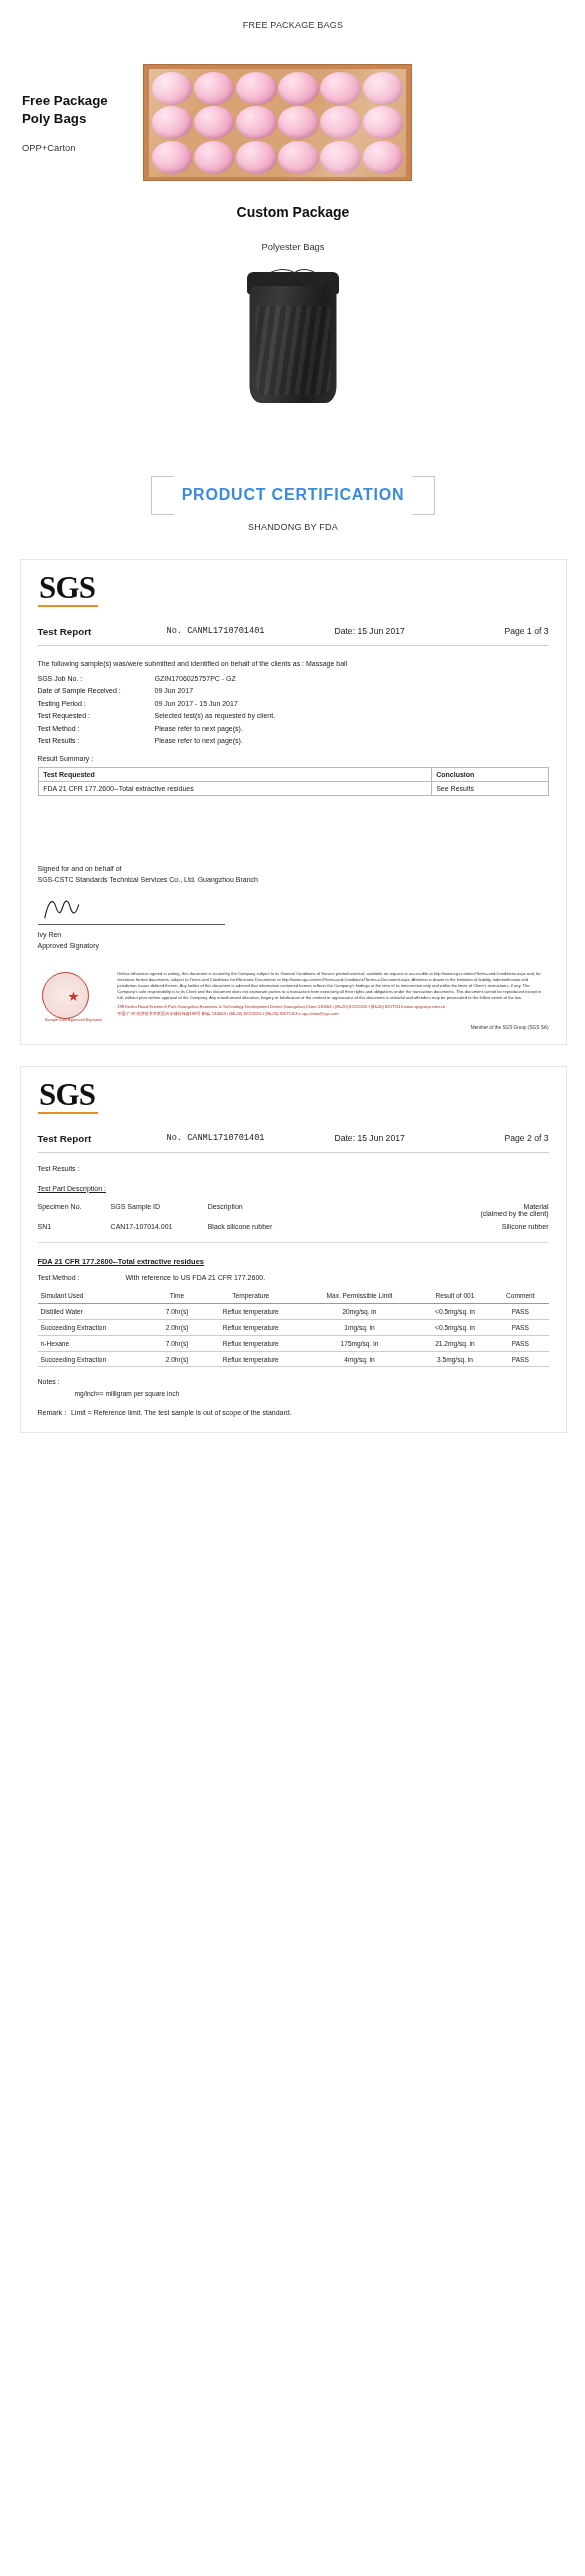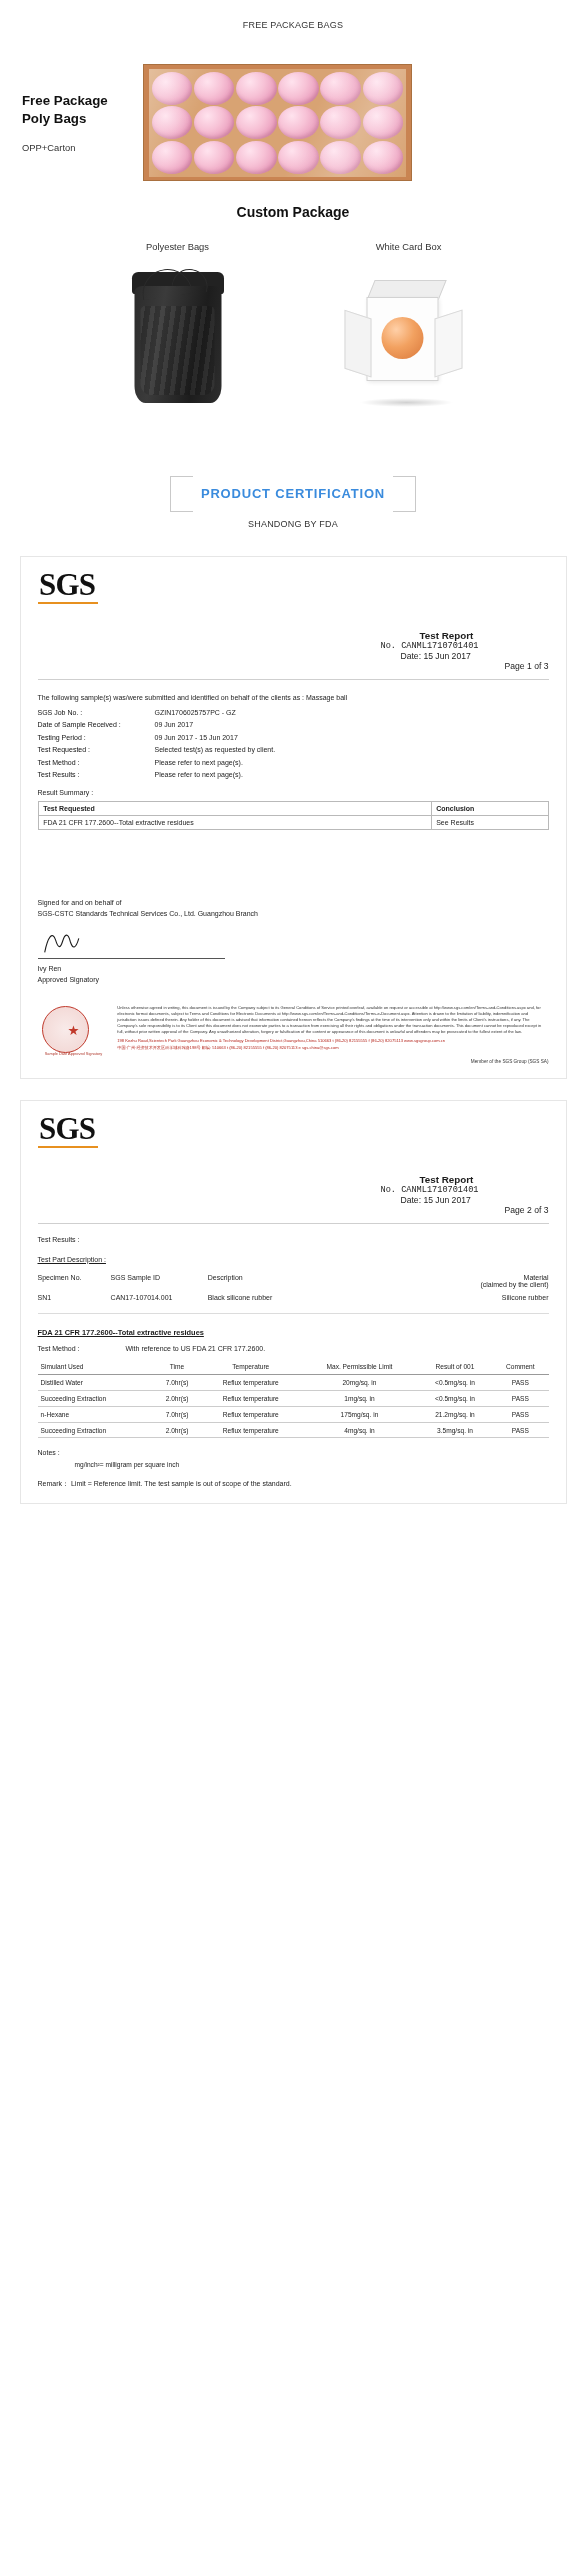--- a/index.html
+++ b/index.html
@@ -213,21 +213,21 @@
   .cb-shadow {
     position: absolute;
     left: 19px; bottom: 1.6px;
     width: 94px; height: 9.4px;
     background: radial-gradient(ellipse at center, rgba(0,0,0,.18), rgba(0,0,0,0) 70%);
   }
 
   
   .cert-head { margin-top: 56px; text-align: center; }
   .cert-head .bracket-title { padding: 9.4px 31px; }
-  .cert-head .btitle { font-size: 13px; }
+  .cert-head .btitle { font-size: 16px; }
 
   
   .report {
     width: 547px;
     margin: 26.6px auto 0;
     border: 0.8px solid #e6e6e6;
     background: #fff;
     padding: 12.5px 17px 14px;
     font-size: 7px;
     color: #1c1c1c;
@@ -239,25 +239,24 @@
     font-size: 31px;
     font-weight: bold;
     letter-spacing: -0.8px;
     color: #111;
     display: inline-block;
     border-bottom: 2.3px solid #e7901f;
     padding: 0 3.1px 1.6px 1.6px;
     line-height: 1;
   }
   .rep-title-row {
-    margin-top: 26px;
+    margin-top: 19px;
     display: flex;
-    align-items: flex-end;
+    align-items: flex-start;
     font-size: 8.6px;
-    flex-direction: column;
   }
   .rep-title {
     font-weight: bold;
     font-size: 9.8px;
     width: 129px;
   }
   .rep-no { width: 168px; font-family: Liberation Mono, monospace; }
   .rep-date { width: 148px; }
   .rep-page { text-align: right; flex: 1; }
   .hr-line { border: none; border-top: 0.8px solid #cfcfcf; margin: 7.8px 0; }
@@ -433,33 +432,20 @@
     <div class="custom-col">
       <div class="custom-label">Polyester Bags</div>
       <div class="custom-art">
         <div class="bag-top"></div>
         <div class="bag"></div>
         <div class="drawstring" style="left:50%;"></div>
         <div class="drawstring b" style="left:50%;"></div>
       </div>
     </div>
 
-    <div class="custom-col">
-      <div class="custom-label">White Card Box</div>
-      <div class="custom-art">
-        <div class="cardbox">
-          <div class="cb-top"></div>
-          <div class="cb-body"></div>
-          <div class="cb-flap-l"></div>
-          <div class="cb-flap-r"></div>
-          <div class="cb-ball"></div>
-          <div class="cb-shadow"></div>
-        </div>
-      </div>
-    </div>
 
   </div>
 
   <div class="cert-head">
     <div class="bracket-title">
       <span class="btitle">PRODUCT CERTIFICATION</span>
     </div>
     <div class="sub-caption">SHANDONG BY FDA</div>
   </div>
 

